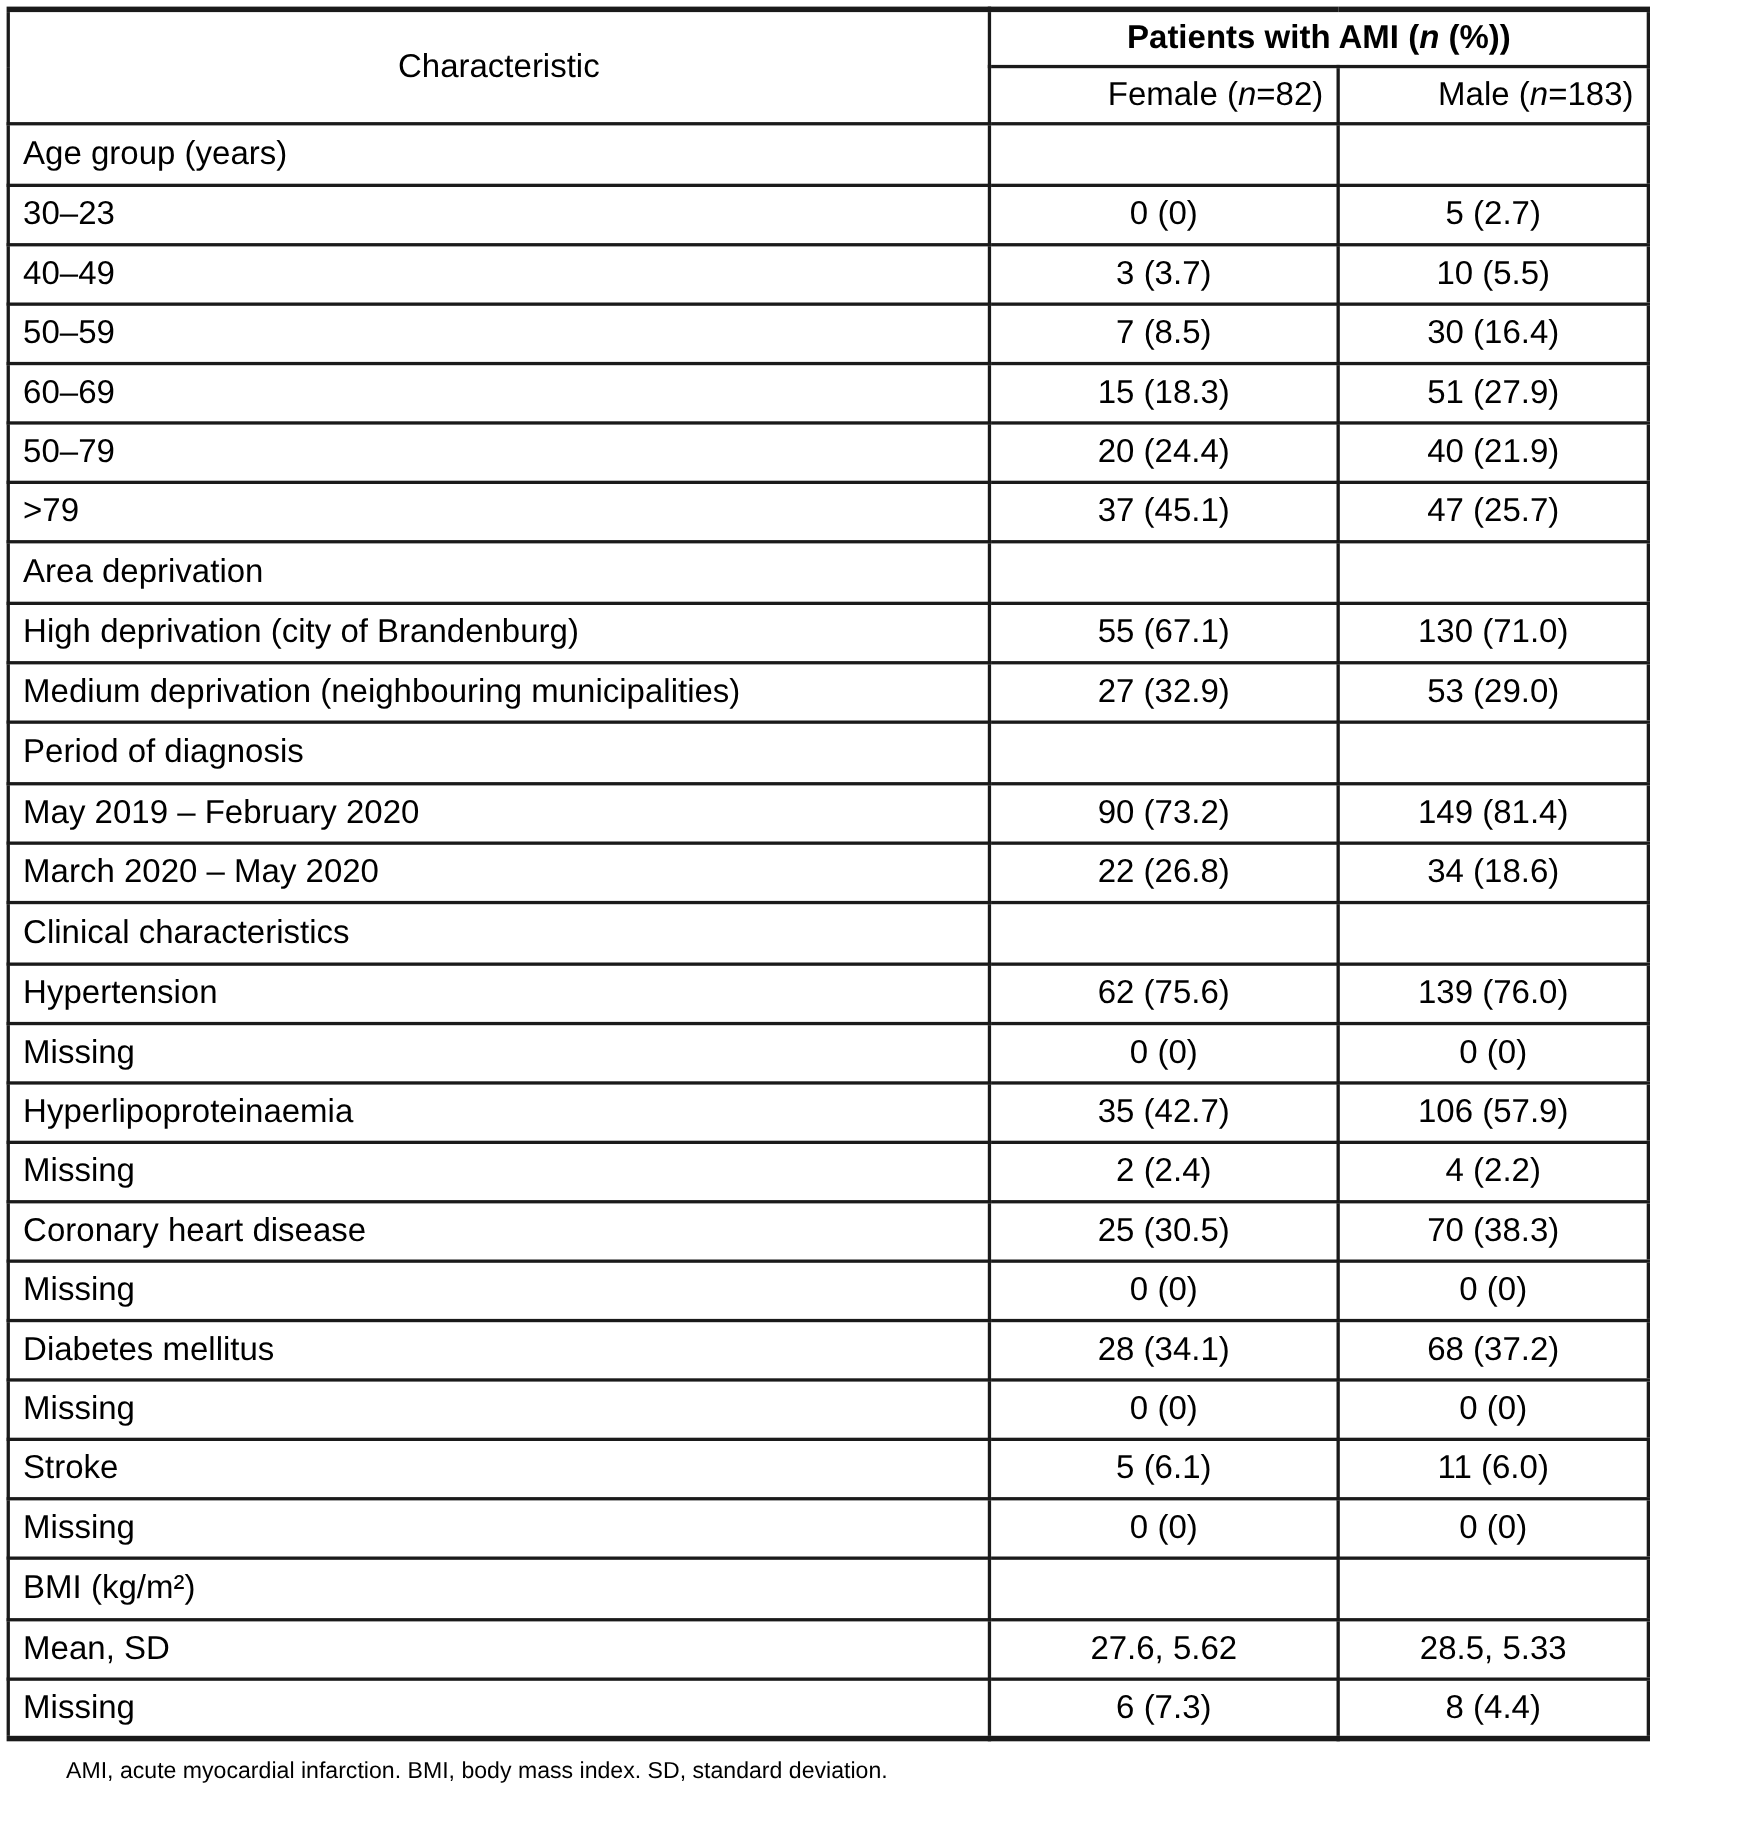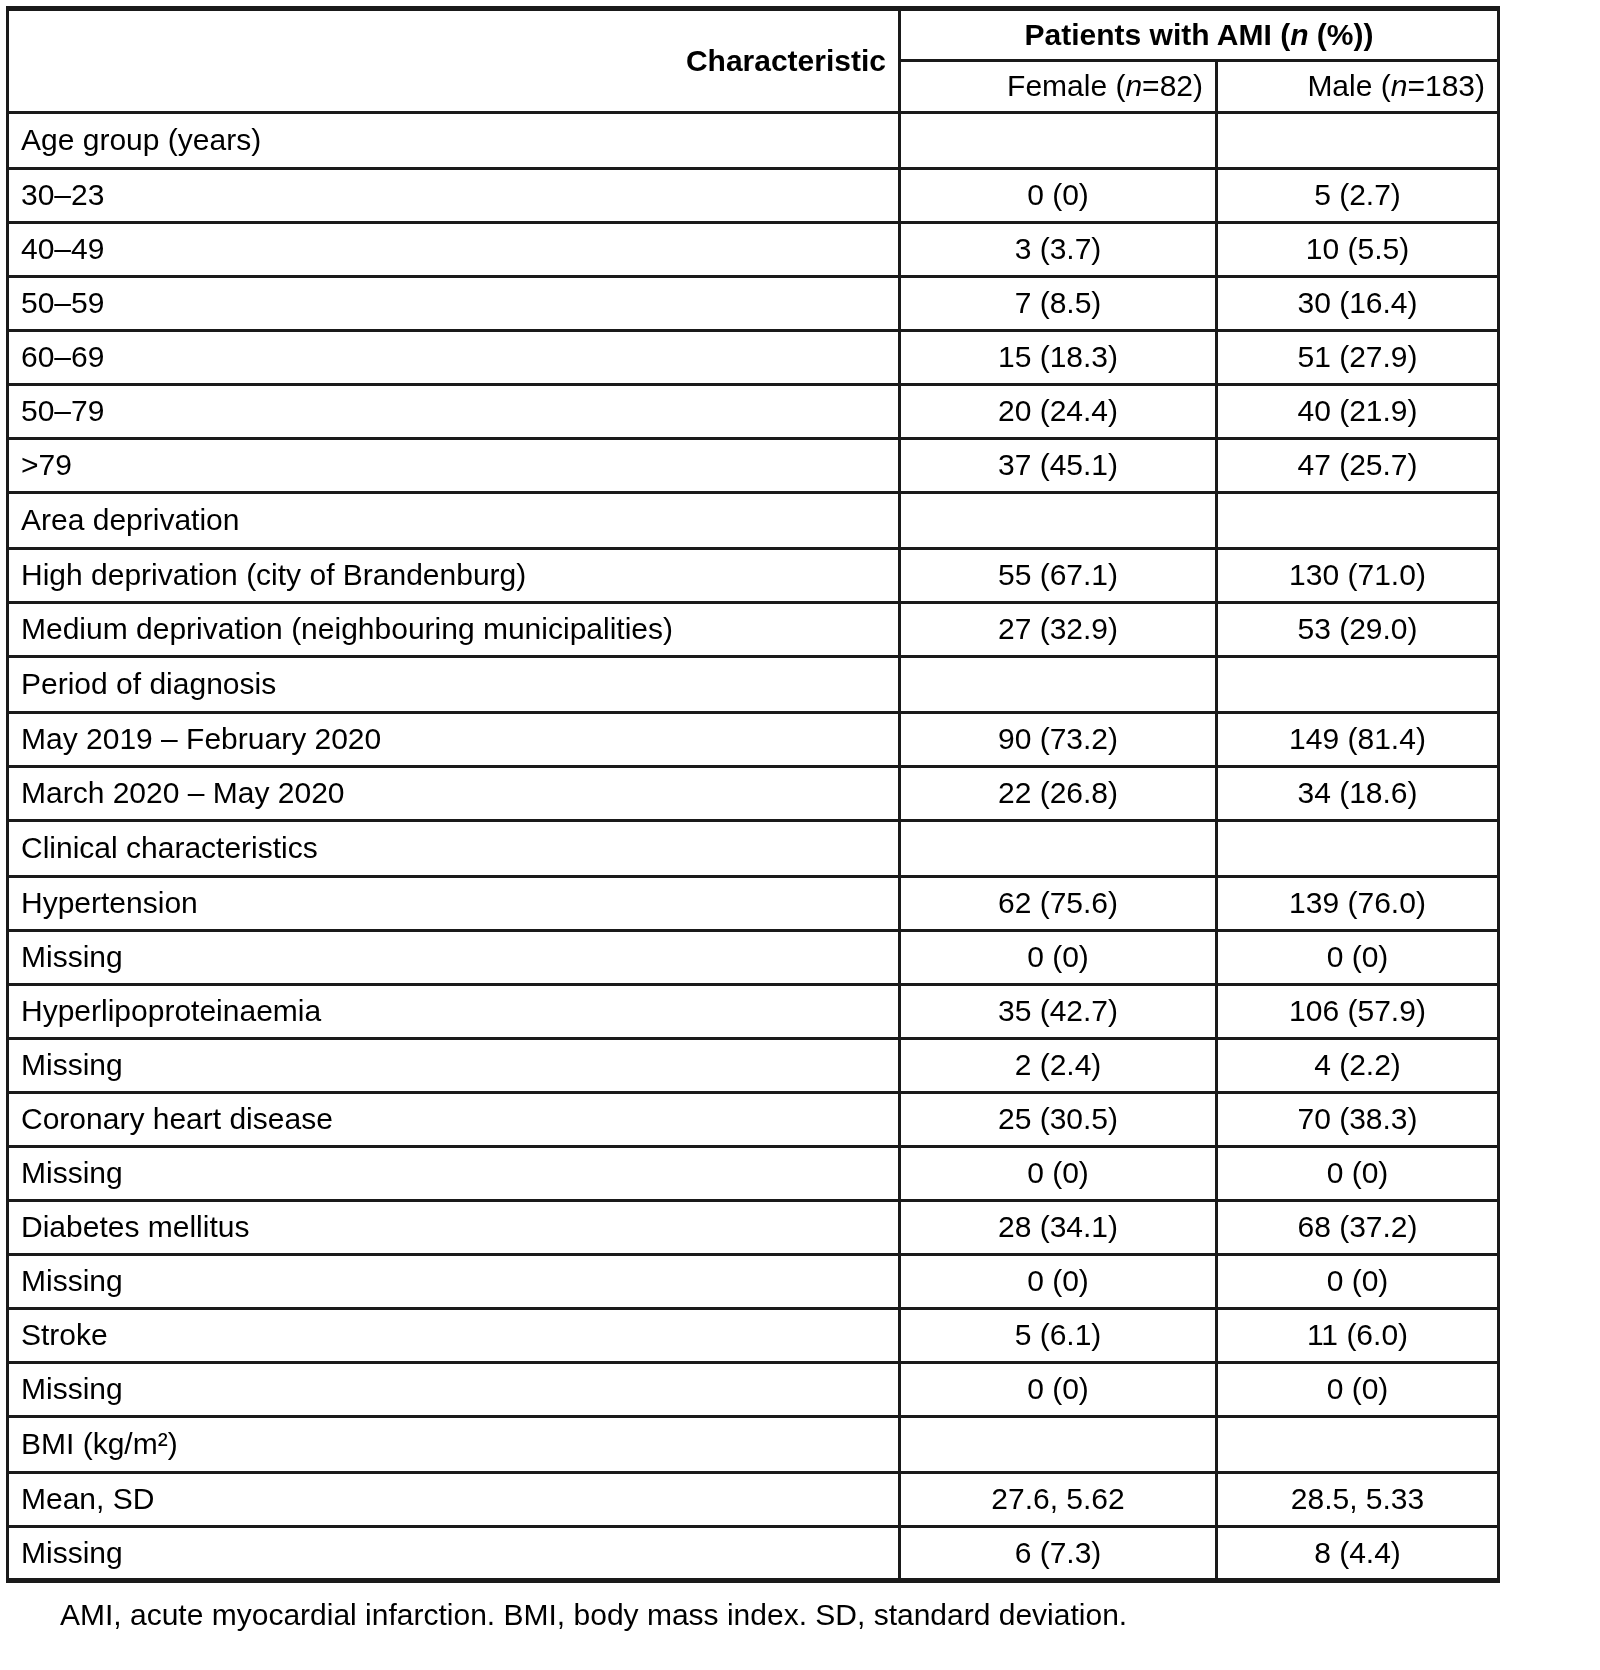--- a/index.html
+++ b/index.html
@@ -47,22 +47,22 @@
     padding: 0 12px;
     font-size: 30px;
     line-height: 1.14;
     height: 52px;
     vertical-align: middle;
     background: #ffffff;
   }
 
   
   th.h-char {
-    font-weight: bold;
-    text-align: right;
+    font-weight: normal;
+    text-align: center;
     font-size: 31px;
     border-top: none;
     border-left: none;
     height: 64px;
   }
   th.h-ami {
     font-weight: bold;
     font-size: 31px;
     border-top: none;
     border-right: none;
@@ -91,21 +91,21 @@
 
   .ind0 { padding-left: 14px; }
   .ind1 { padding-left: 46px; }
   .ind2 { padding-left: 78px; }
 
   tr.section td { height: 56px; }
   tr.data td    { height: 54px; }
 
   .note {
     margin: 14px 0 0 60px;
-    font-size: 30px;
+    font-size: 21px;
     line-height: 1.2;
     font-family: "Liberation Sans", sans-serif;
     color: #000000;
   }
 
   em.ital { font-style: italic; }
 </style>
 </head>
 <body>
 

